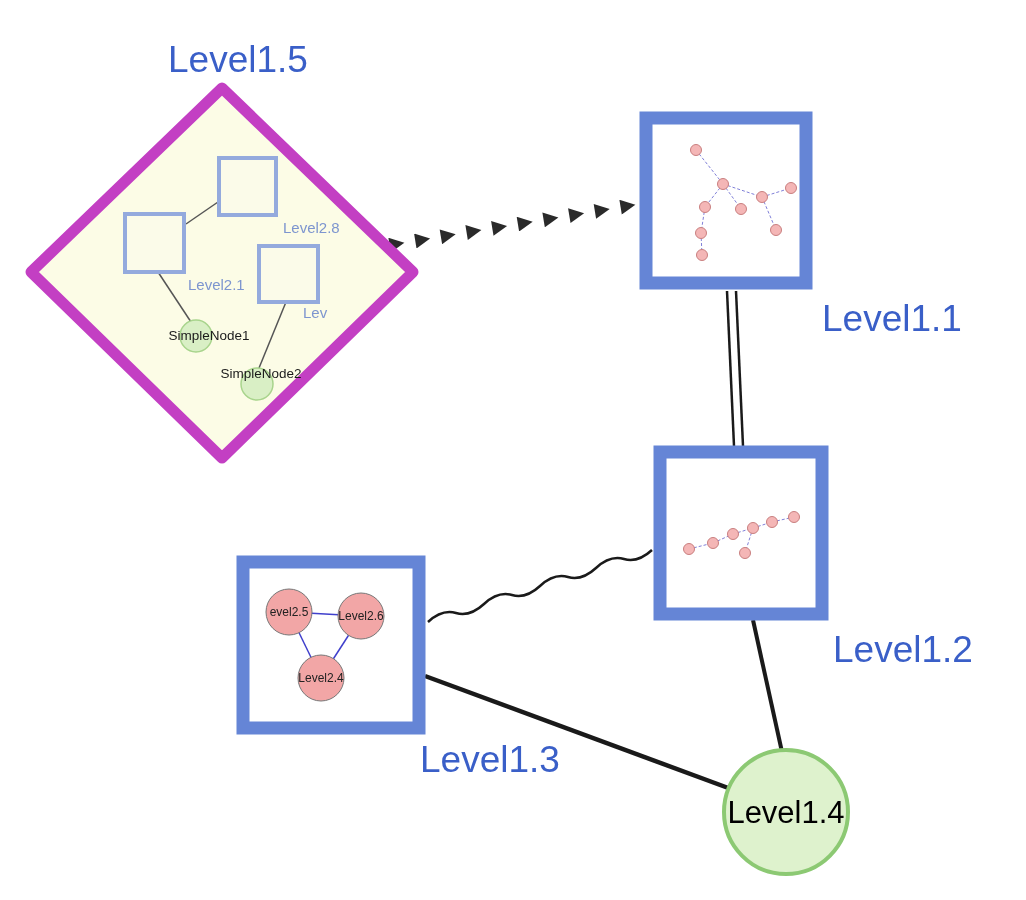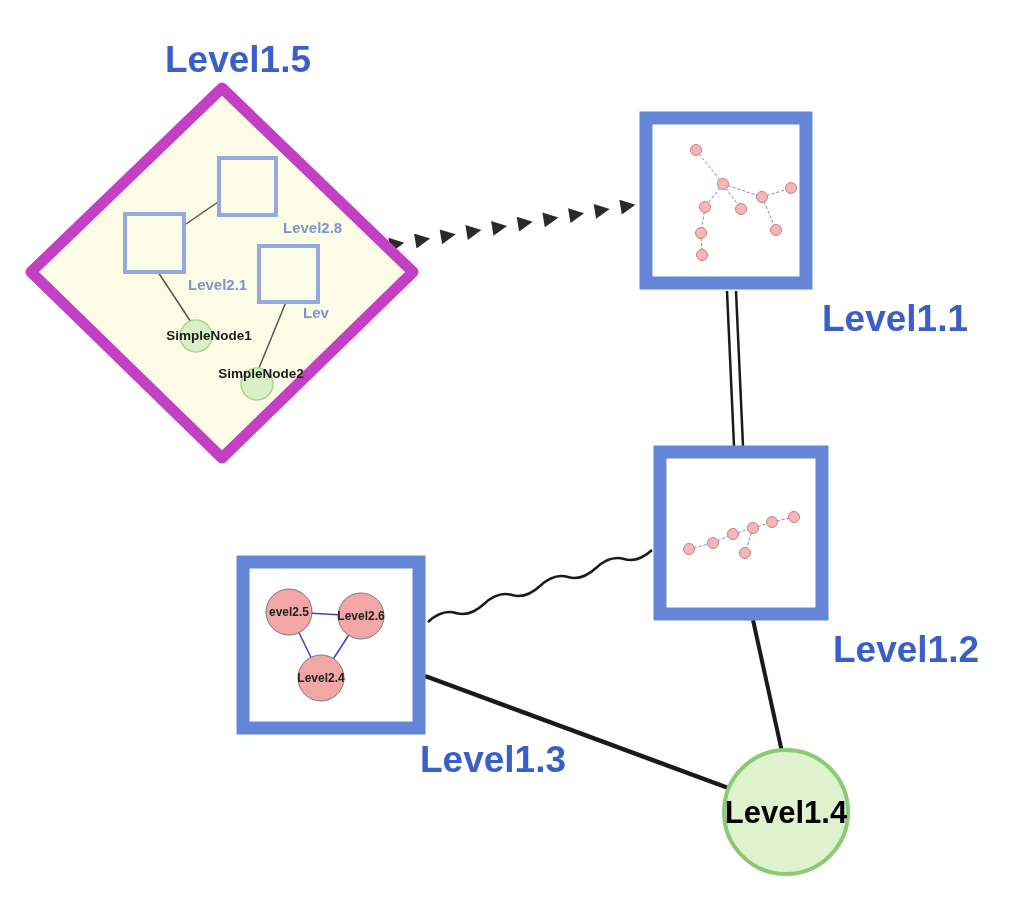--- a/index.html
+++ b/index.html
@@ -1,19 +1,18 @@
 <!DOCTYPE html>
 <html><head>
 <meta charset="utf-8">
 <style>
   html, body { margin: 0; padding: 0; background: #ffffff; }
   .canvas-wrap {
     width: 1026px; height: 900px; position: relative; background: #ffffff;
     font-family: "Liberation Sans", sans-serif;
-    font-weight: bold;
   }
   svg text { font-family: "Liberation Sans", sans-serif; }
 
   .lbl-big        { font-size: 37px; fill: #3a5fc8; }
   .lbl-periwinkle { font-size: 15px; fill: #7d95cf; }
   .lbl-small-black{ font-size: 13.5px; fill: #1a1a1a; }
   .lbl-child      { font-size: 12px; fill: #222222; }
   .lbl-level14    { font-size: 31px; fill: #000000; }
 
   .diamond      { fill: #fcfce6; stroke: #c33fc3; stroke-width: 11; stroke-linejoin: round; }

